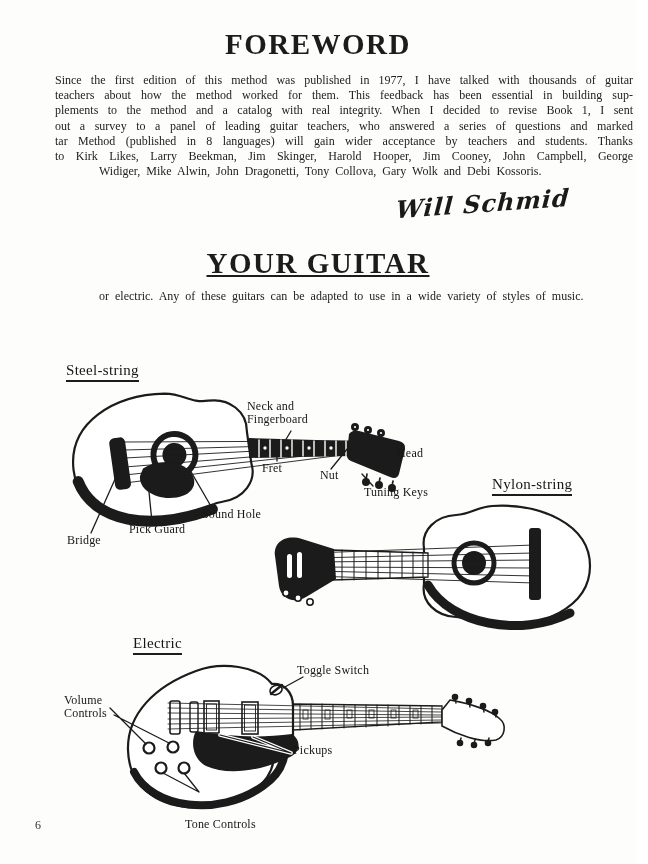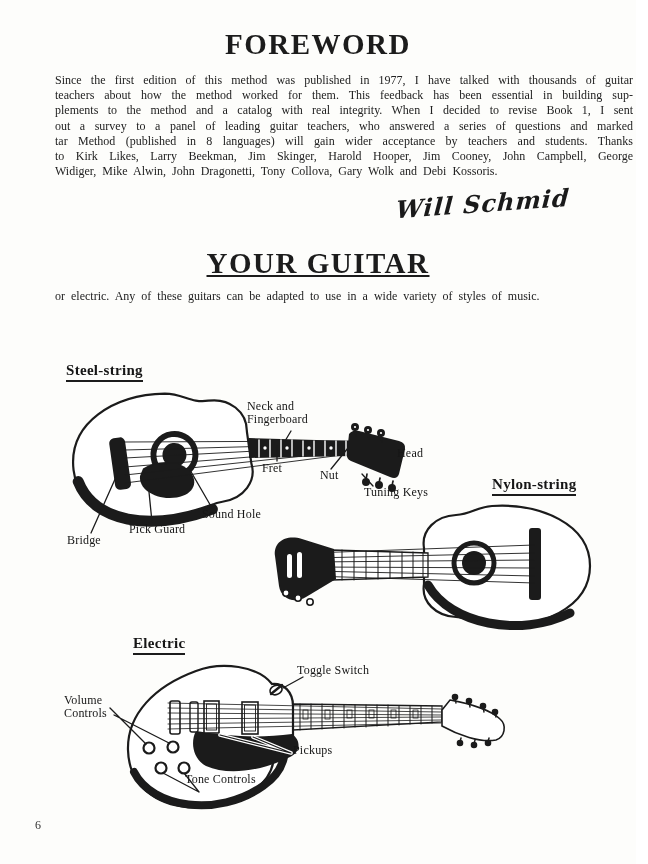--- a/index.html
+++ b/index.html
@@ -19,30 +19,30 @@
   }
   #foreword-title { top:28px; }
   #your-guitar-title { top:247px;text-decoration:underline; }
   .para {
     position:absolute; left:55px; width:578px; z-index:2;
     font-size:12px; line-height:15.2px; color:#222;
   }
   #foreword-para { top:73px; }
   #your-guitar-para { top:289px; }
   .jline { text-align:justify; text-align-last:justify; height:15.2px; overflow:hidden; }
-  .jline-last { text-align:left; word-spacing:3px; height:15.2px; overflow:hidden; }
+  .jline-last { text-align:left; word-spacing:3px; height:15.2px; overflow:hidden;margin-left:44px; }
   .signature {
     position:absolute; left:396px; top:189px; z-index:2;
     font-family:"DejaVu Serif", serif; font-style:italic; font-weight:bold;
     font-size:24px; letter-spacing:1px; color:#1a1a1a;
     transform: rotate(-4deg) skewX(-8deg);
   }
   .sec-head {
     position:absolute; z-index:2;
-    font-size:15px; font-weight:bold; color:#161616;
+    font-size:15px; font-weight:normal; color:#161616;
     border-bottom:2px solid #1c1c1c; padding-bottom:1px; letter-spacing:0.3px;
   }
   #steel-heading { left:66px; top:362px; }
   #nylon-heading { left:492px; top:476px; }
   #electric-heading { left:133px; top:635px; }
   .lbl {
     position:absolute; z-index:2;
     font-size:12px; font-weight:normal; color:#161616;
     line-height:13px; letter-spacing:0.2px; white-space:nowrap;
   }
@@ -51,21 +51,21 @@
   #lbl-fret { left:262px; top:462px; }
   #lbl-nut { left:320px; top:469px; }
   #lbl-head { left:397px; top:447px; }
   #lbl-tuning { left:364px; top:486px; }
   #lbl-soundhole { left:202px; top:508px; }
   #lbl-pickguard { left:129px; top:523px; }
   #lbl-bridge { left:67px; top:534px; }
   #lbl-toggle { left:297px; top:664px;text-align:center; }
   #lbl-volume { left:64px; top:694px; }
   #lbl-pickups { left:293px; top:744px; }
-  #lbl-tone { left:185px; top:773px; }
+  #lbl-tone { left:185px; top:818px; }
   .pagenum { position:absolute; left:35px; top:818px; font-size:12px; color:#333; z-index:2; }
 </style>
 </head>
 <body>
 
 <div class="page">
 
   <svg class="art" width="648" height="864" viewBox="0 0 648 864">
 
     <g stroke-linecap="round">

